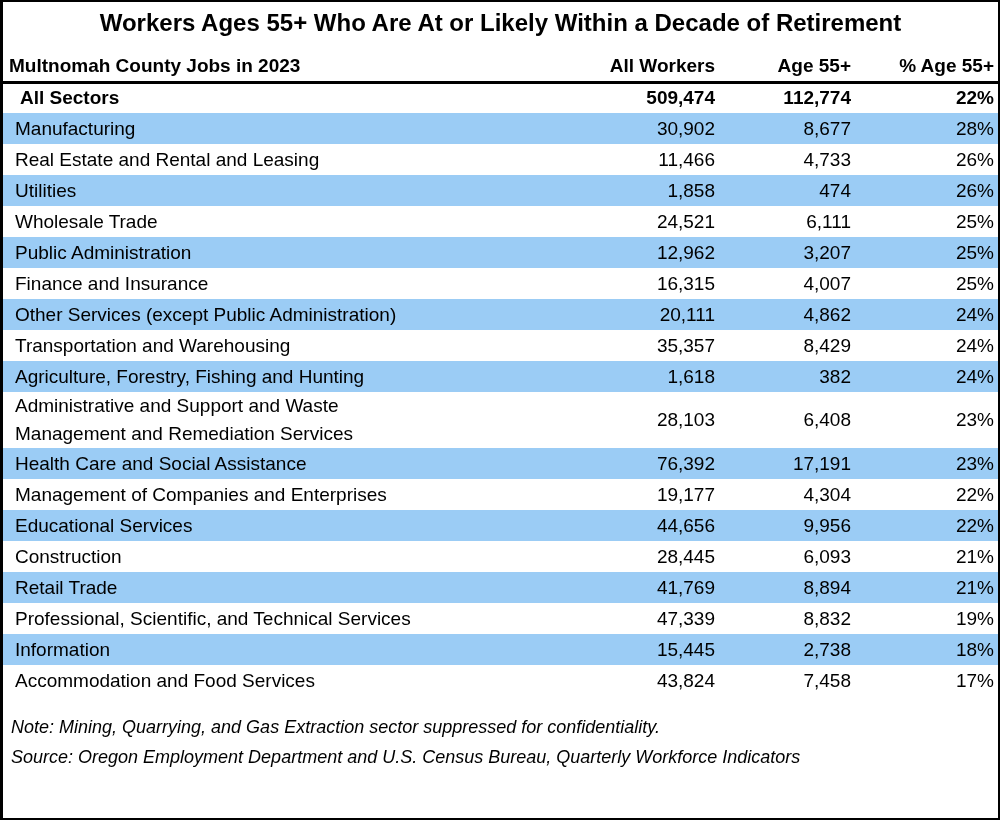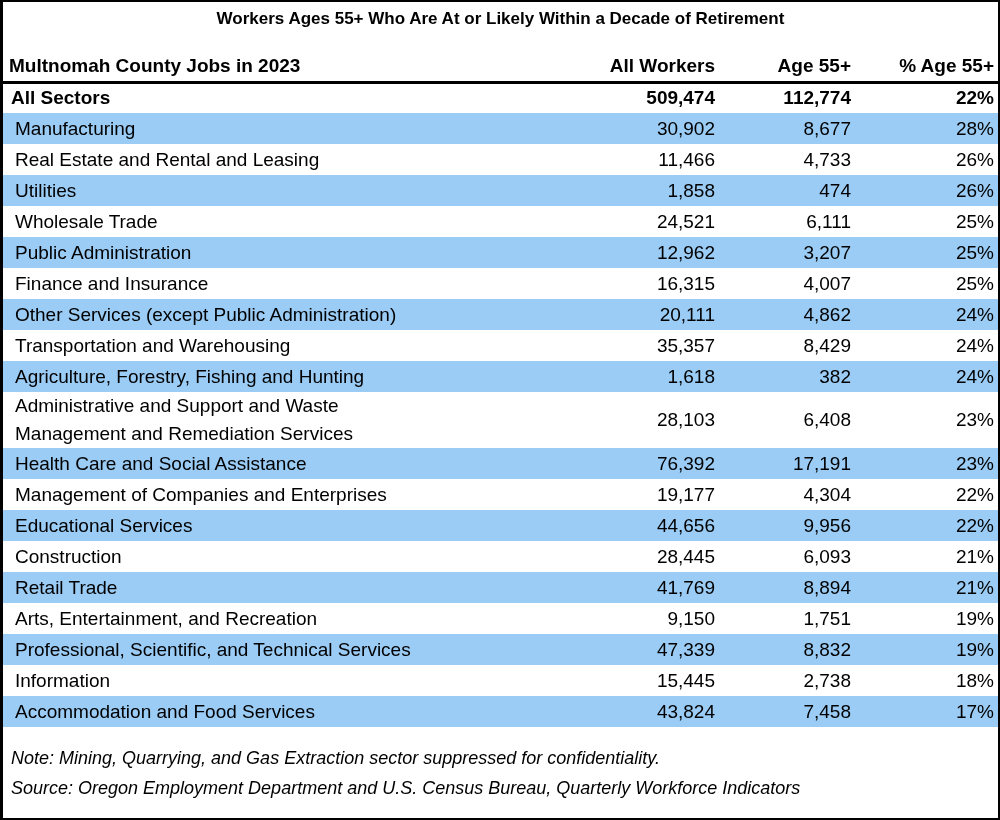--- a/index.html
+++ b/index.html
@@ -14,21 +14,21 @@
     border-style: solid;
     border-color: var(--border);
     border-width: 2px 2px 2px 3px;
     font-family: "Liberation Sans", sans-serif;
     overflow: hidden;
   }
   .title {
     height: 50px;
     padding-top: 7px;
     text-align: center;
-    font-size: 17px;
+    font-size: 24px;
     font-weight: bold;
   }
   table {
     border-collapse: collapse;
     table-layout: fixed;
     width: 995px;
   }
   col.c-name { width: 580px; }
   col.c-all  { width: 136px; }
   col.c-age  { width: 136px; }
@@ -53,21 +53,21 @@
     padding-top: 0;
     padding-bottom: 0;
   }
   tbody td.name {
     text-align: left;
     padding-left: 12px;
     white-space: pre-line;
     line-height: 28px;
   }
   tbody tr.total td { font-weight: bold; }
-  tbody tr.total td.name { padding-left: 8px; margin-left: 32px; }
+  tbody tr.total td.name { padding-left: 17px; margin-left: 32px; }
   tbody tr:nth-child(even) { background: var(--highlight); }
   .notes {
     padding: 16px 8px 0 8px;
     font-style: italic;
     font-size: 18px;
     line-height: 30px;
   }
 </style>
 </head>
 <body>
@@ -197,26 +197,20 @@
     <td class="num">21%</td>
   </tr>
 
   <tr class="sector-row">
     <td class="name">Retail Trade</td>
     <td class="num">41,769</td>
     <td class="num">8,894</td>
     <td class="num">21%</td>
   </tr>
 
-  <tr class="sector-row">
-    <td class="name">Arts, Entertainment, and Recreation</td>
-    <td class="num">9,150</td>
-    <td class="num">1,751</td>
-    <td class="num">19%</td>
-  </tr>
 
   <tr class="sector-row">
     <td class="name">Professional, Scientific, and Technical Services</td>
     <td class="num">47,339</td>
     <td class="num">8,832</td>
     <td class="num">19%</td>
   </tr>
 
   <tr class="sector-row">
     <td class="name">Information</td>

